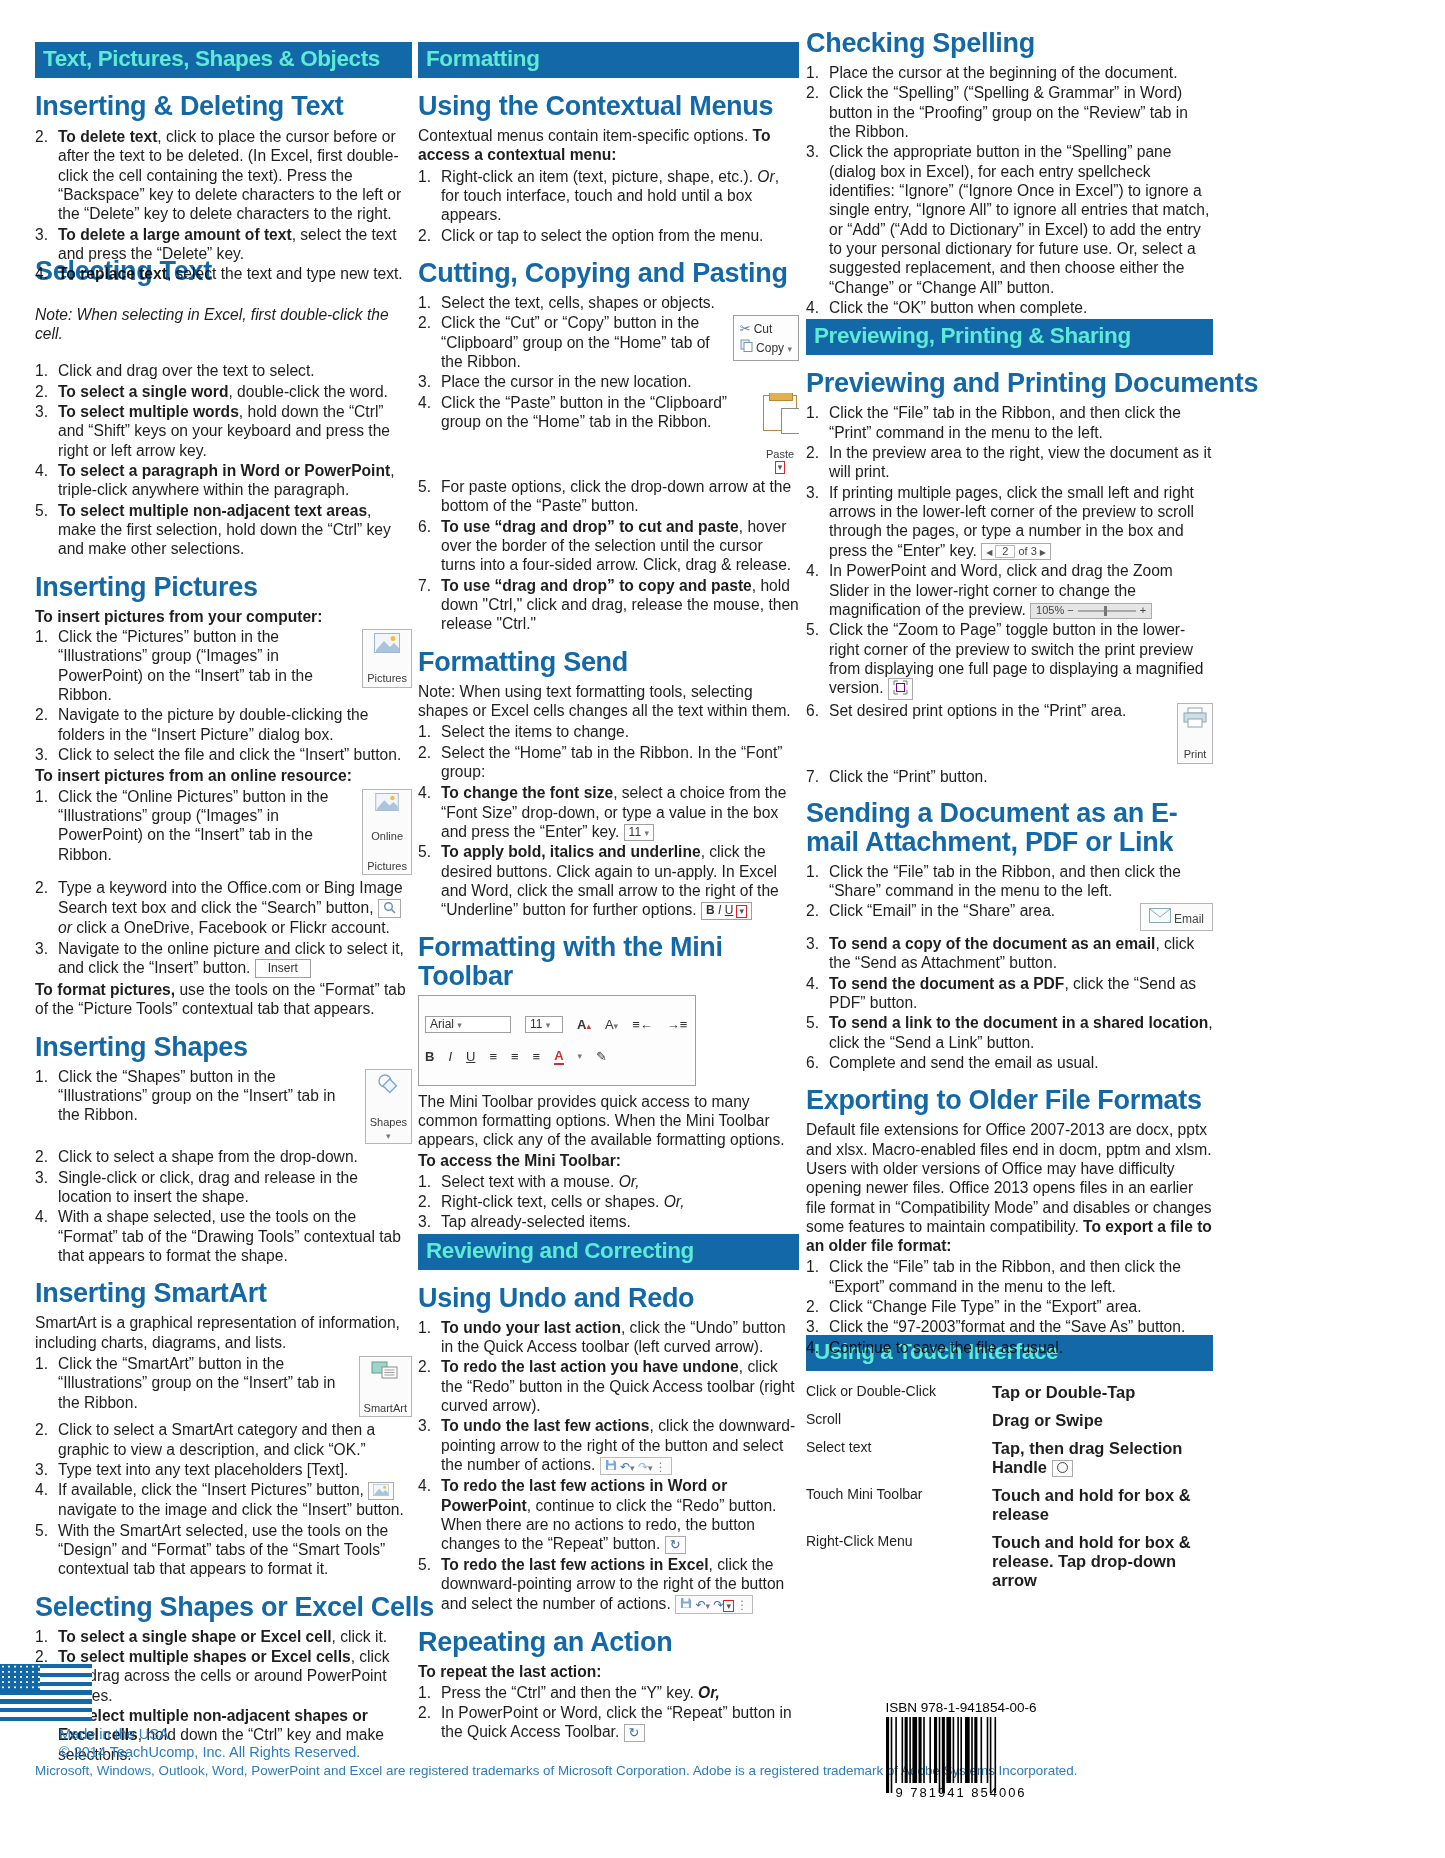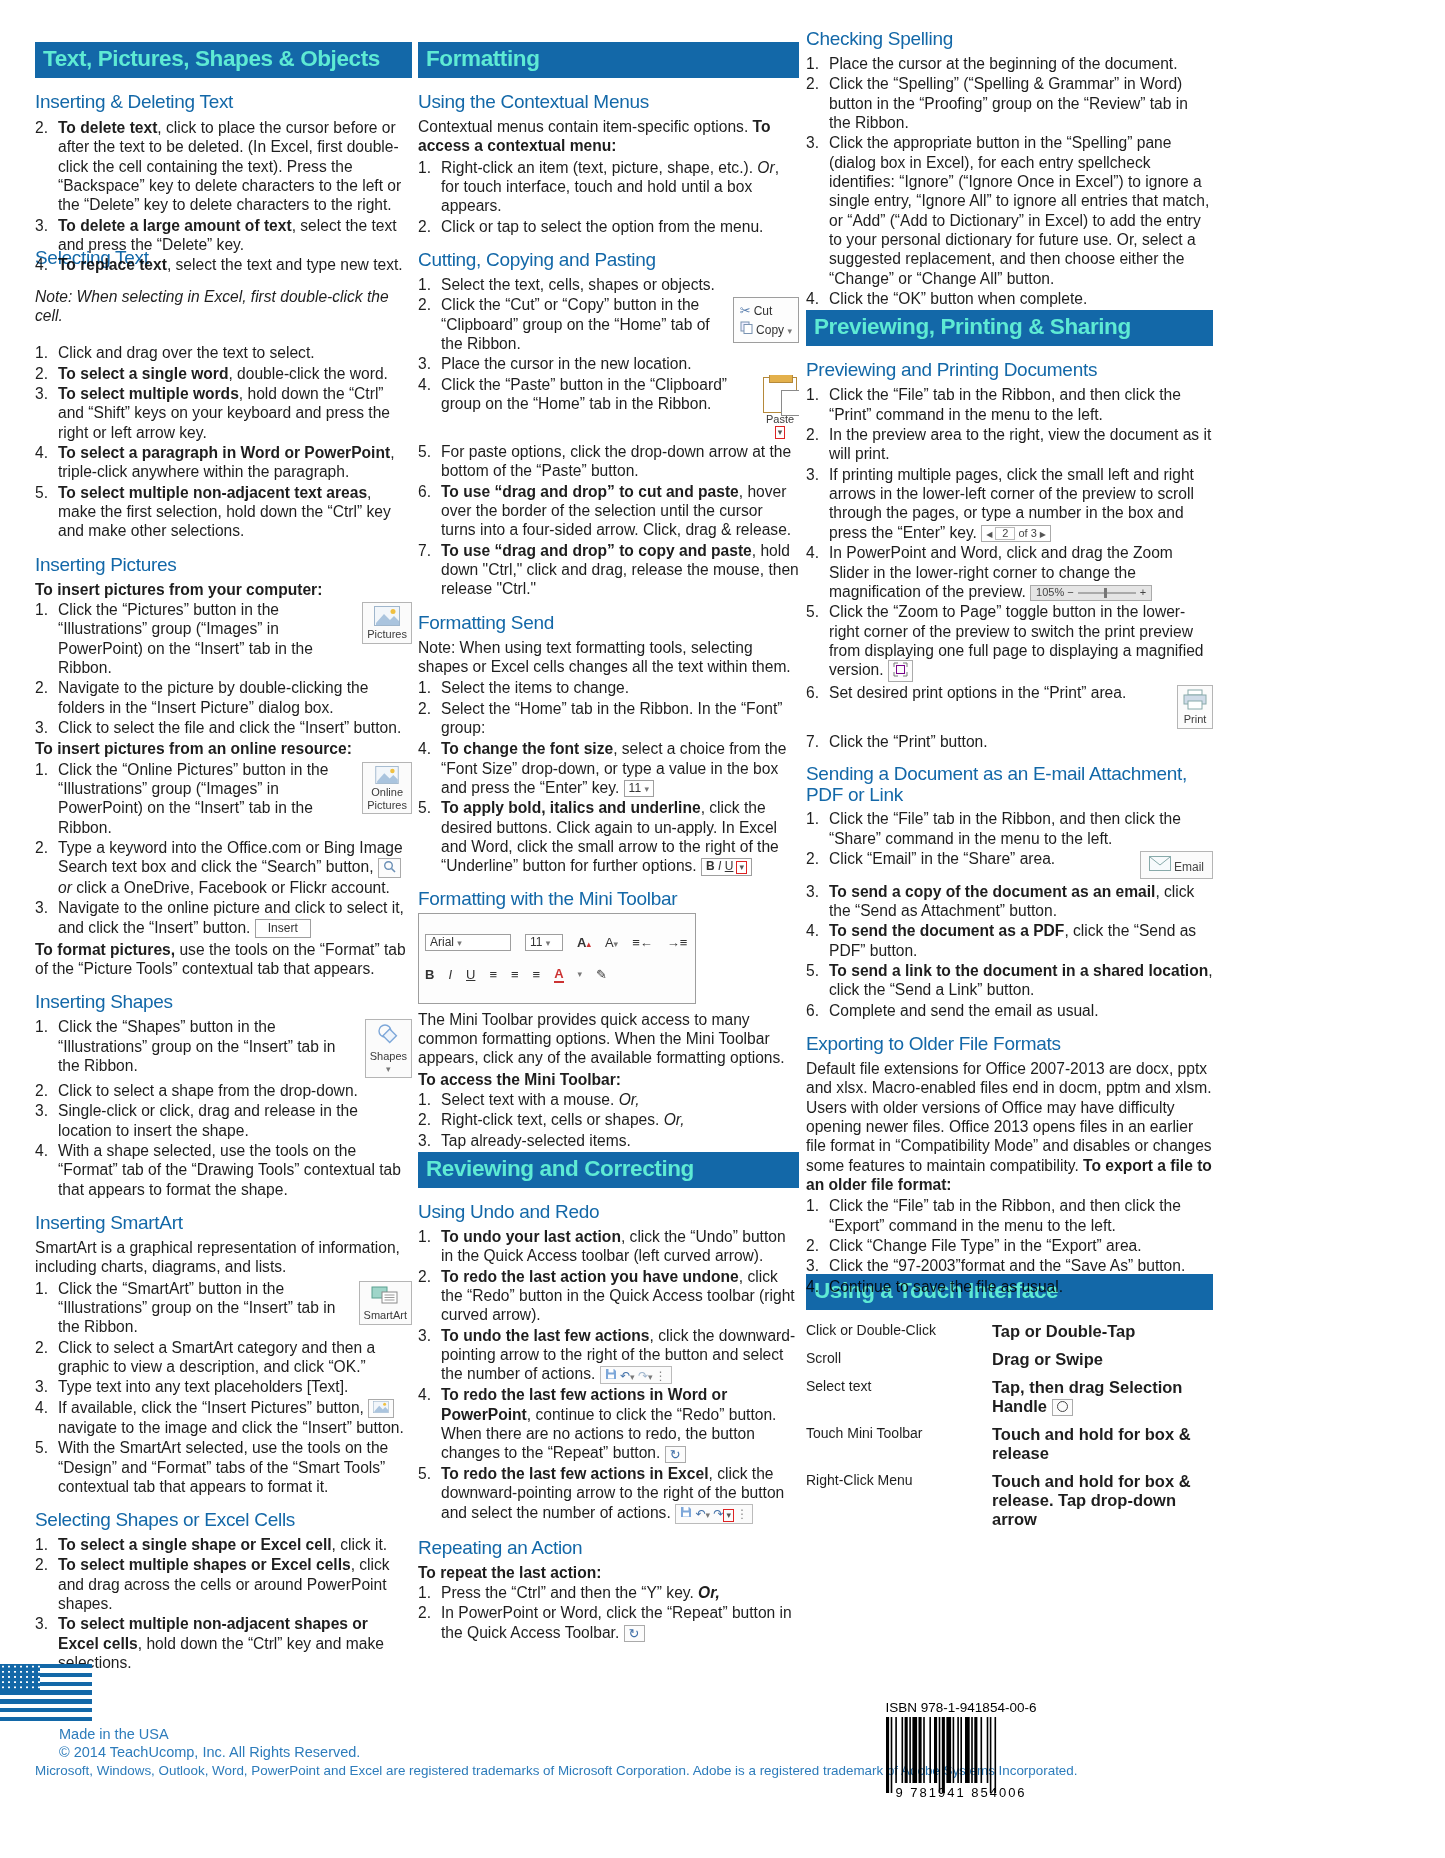--- a/index.html
+++ b/index.html
@@ -5,38 +5,38 @@
   :root{ --blue:#1368a8; --ink:#1e1e1e; --fineblue:#2d7cbb; }
   *{box-sizing:border-box; margin:0; padding:0;}
   body{background:#e8e8e8; font-family:"Liberation Sans",sans-serif;}
   .page{position:relative; width:1445px; height:1858px; background:#fff; color:var(--ink); overflow:hidden;}
   .col{position:absolute; top:42px;}
   #col1{left:35px; width:377px;}
   #col2{left:418px; width:381px;}
   #col3{left:806px; width:407px; top:28px;}
   .banner{background:var(--blue); color:#5eead4; font-weight:bold; font-size:22.5px; letter-spacing:-0.4px; padding:4px 8px 6px; margin:0 0 6px; white-space:nowrap;}
   .banner.overlap{margin-top:-24px; position:relative; mix-blend-mode:multiply;}
-  .heading{color:var(--blue); font-weight:normal; font-size:19px; letter-spacing:-0.3px; margin:13px 0 4px; white-space:nowrap;}
+  .heading{color:var(--blue); font-weight:bold; font-size:27px; letter-spacing:-0.3px; margin:13px 0 4px; white-space:nowrap;}
   .heading.wrapok{white-space:normal; line-height:1.08;}
   .heading.overlap{margin-top:-30px; position:relative; mix-blend-mode:multiply;}
   .heading.first{margin-top:0;}
   .para,.lead,.note,.li{font-size:15.6px; line-height:1.24; color:var(--ink);}
   .para{margin:2px 0;}
   .lead{font-weight:bold; margin-top:2px;}
   .note{font-style:italic; margin:18px 0;}
   .list{margin:1px 0 2px;}
   .li{position:relative; padding-left:23px; margin-bottom:1px; overflow:hidden;}
   .num{position:absolute; left:0; top:0;}
   .b{font-weight:bold;}
   .i{font-style:italic;}
   
   .w{display:inline-block; vertical-align:middle; color:#444; line-height:1.05; font-size:12px;}
   .fr{float:right; margin:2px 0 2px 7px;}
   .btnv{border:1px solid #b5b5b5; background:#fbfbfb; padding:3px 4px 2px; text-align:center;}
-  .blab{display:block; font-size:11px; color:#3a3a3a; margin-top:1px;}
+  .blab{display:block; font-size:11px; color:#3a3a3a; margin-top:18px;}
   .dd{display:inline-block; border:1px solid #9e9e9e; background:#fff; padding:1px 4px; font-size:12px; color:#333; vertical-align:middle;}
   .arr{font-size:9px; color:#777;}
   .sqbtn{display:inline-block; border:1px solid #aaa; background:#fcfcfc; padding:1px 4px; font-size:13px; color:#3f6fa8; vertical-align:middle;}
   .ccbox{border:1px solid #9e9e9e; background:#fdfdfd; padding:3px 6px; font-size:12px; color:#333; line-height:1.5;}
   .ccbox .glyph{color:#5a7fae; font-size:13px; margin-right:3px;}
   .pastebox{border:0; text-align:center; padding:0 2px;}
   .clipb{display:block; width:34px; height:36px; margin:0 auto; position:relative; background:#fff; border:1px solid #b5893a;}
   .clipb:before{content:""; position:absolute; left:5px; top:-4px; width:22px; height:7px; background:#e3b04b; border:1px solid #b5893a;}
   .clipb:after{content:""; position:absolute; right:-5px; bottom:-4px; width:18px; height:24px; background:#fff; border:1px solid #8a8a8a;}
   .redbox{display:inline-block; border:1.5px solid #d22; color:#555; font-size:9px; padding:0 2px; line-height:1.2;}

